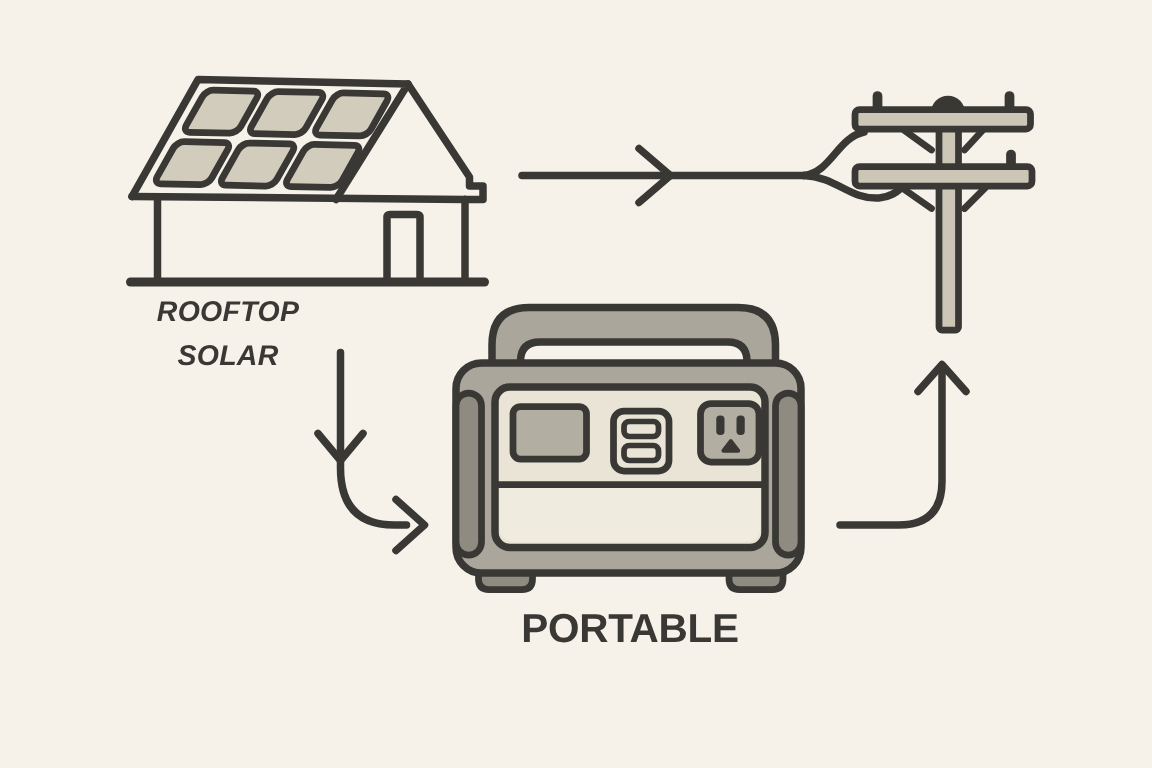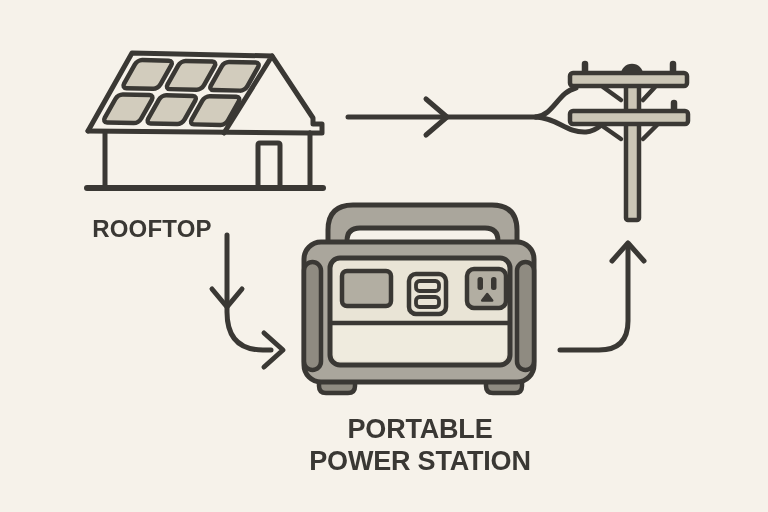--- a/index.html
+++ b/index.html
@@ -27,22 +27,22 @@
   .panel-lower{fill:var(--station-panel-lower);}
   .port{fill:var(--port-fill); stroke:var(--stroke); stroke-width:4.5;}
   .module{fill:var(--station-panel); stroke:var(--stroke); stroke-width:4.5;}
   .slot{fill:var(--station-panel); stroke:var(--stroke); stroke-width:3.8;}
   .dark{fill:var(--stroke);}
   .dark-stroke{fill:var(--stroke); stroke:var(--stroke); stroke-width:2.5; stroke-linejoin:round;}
   .label{
     position:absolute; font-weight:700; color:var(--text);
     text-align:center; letter-spacing:0.2px; user-select:none;
   }
-  .label-rooftop{left:72px; top:214px; width:160px; font-size:24px; line-height:29px;}
-  .label-station{left:290px; top:403px; width:260px; font-size:27px; line-height:32px; letter-spacing:-0.2px;margin-top:10px;}
+  .label-rooftop{left:72px; top:194px; width:160px; font-size:19px; line-height:29px;font-style:italic;}
+  .label-station{left:290px; top:403px; width:260px; font-size:27px; line-height:32px; letter-spacing:-0.2px;}
   .label-grid{left:574px; top:361px; width:112px; font-size:25px; line-height:26px;}
 </style>
 </head>
 <body>
 
 <div class="stage">
 
   <svg class="diagram" width="768" height="512" viewBox="0 0 768 512">
 
     <g>
@@ -111,21 +111,21 @@
       <rect class="slot" x="416" y="297" width="23" height="10" rx="3.5"></rect>
       <rect class="port" x="467" y="269" width="39" height="39" rx="7"></rect>
       <rect class="dark" x="477.5" y="277" width="5.5" height="13" rx="2.5"></rect>
       <rect class="dark" x="491" y="277" width="5.5" height="13" rx="2.5"></rect>
       <path class="dark-stroke" d="M487.2,294 L482.2,300.5 H492.2 Z"></path>
     </g>
   </svg>
 
   <div class="label label-rooftop">
     <div>ROOFTOP</div>
+    <div>SOLAR</div>
   </div>
 
   <div class="label label-station">
     <div>PORTABLE</div>
-    <div>POWER STATION</div>
   </div>
 
 
 </div>
 
 </body></html>

